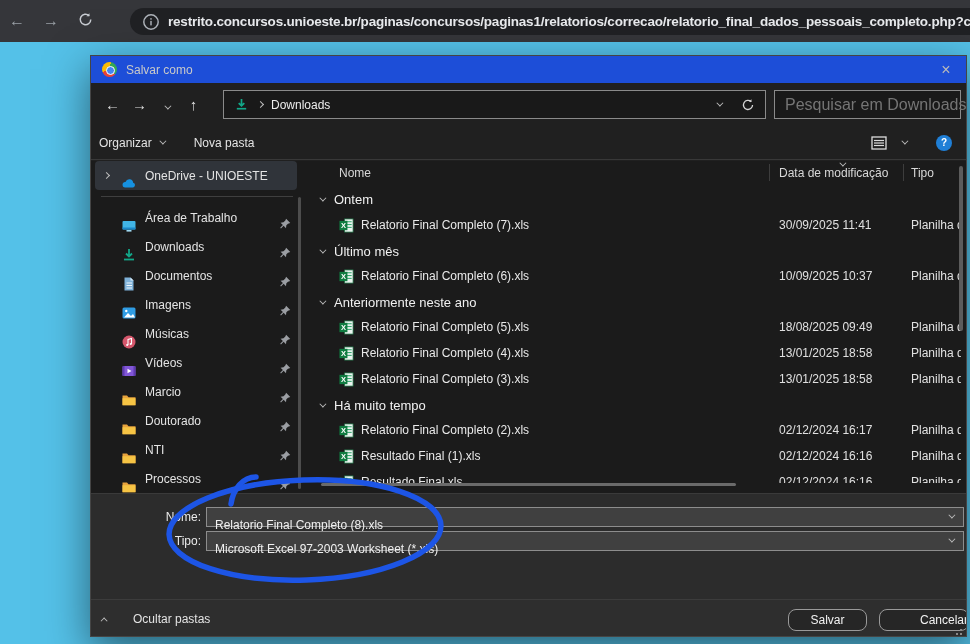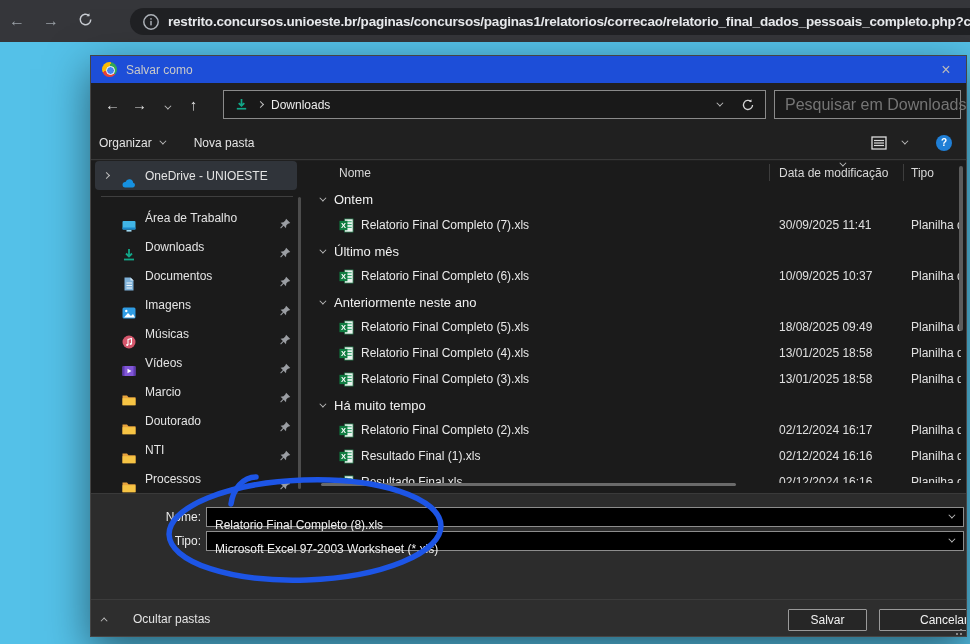--- a/index.html
+++ b/index.html
@@ -76,28 +76,28 @@
   .fname { position:absolute; left:50px; top:5px; color:#e9e9e9; white-space:nowrap; }
   .fdate { position:absolute; left:468px; top:5px; color:#e0e0e0; white-space:nowrap; }
   .ftype { position:absolute; left:600px; top:5px; width:50px; overflow:hidden; white-space:nowrap; color:#e0e0e0; }
   .hscroll { position:absolute; left:10px; top:322px; width:415px; height:3px; background:#6a6a6a; border-radius:2px; }
   .vscroll { position:absolute; right:5px; top:5px; width:4px; height:165px; background:#5c5c5c; border-radius:2px; }
 
   
   .fields { position:absolute; left:0; top:437px; width:100%; height:106px; background:#2c2c2c; border-top:1px solid #3a3a3a; }
   .frow-field { position:absolute; left:0; width:100%; height:20px; }
   .f-label { position:absolute; left:0; width:110px; text-align:right; top:3px; color:#eaeaea; }
-  .f-box { position:absolute; left:115px; top:0; width:758px; height:20px; background:#000000; border:1px solid #8d8d8d; display:flex; align-items:center; padding:16px 24px 0 8px; }
+  .f-box { position:absolute; left:115px; top:0; width:758px; height:20px; background:#404040; border:1px solid #8d8d8d; display:flex; align-items:center; padding:16px 24px 0 8px; }
   .f-box input { flex:1; background:transparent; border:none; outline:none; color:#f0f0f0; font-size:12px; font-family:"Liberation Sans",sans-serif; }
   .f-box .chev { position:absolute; right:10px; top:6px; }
 
   
   .footer { position:absolute; left:0; top:543px; width:100%; height:39px; background:#2e2e2e; border-top:1px solid #3c3c3c; }
   .hide-folders { position:absolute; left:12px; top:12px; display:flex; align-items:center; gap:25px; color:#e3e3e3; }
-  .btn { position:absolute; top:1px; height:22px; border:1px solid #9a9a9a; border-radius:1px; background:#262626; color:#f2f2f2; font-size:12px; font-family:"Liberation Sans",sans-serif; text-align:center; }
+  .btn { position:absolute; top:1px; height:22px; border:1px solid #9a9a9a; border-radius:8px; background:#262626; color:#f2f2f2; font-size:12px; font-family:"Liberation Sans",sans-serif; text-align:center; }
   .btn-save { left:697px; width:79px; }
   .btn-cancel { left:788px; width:90px;text-align:right; }
   .btn-wrap { position:absolute; left:0; top:8px; width:100%; height:24px; }
   .grip { position:absolute; right:3px; bottom:2px; width:8px; height:8px;
           background:radial-gradient(circle at 75% 25%, #8a8a8a 1px, transparent 1.2px),
                      radial-gradient(circle at 75% 75%, #8a8a8a 1px, transparent 1.2px),
                      radial-gradient(circle at 25% 75%, #8a8a8a 1px, transparent 1.2px); }
 
   .annotation { position:absolute; left:0; top:0; width:970px; height:644px; pointer-events:none; }
 </style>

